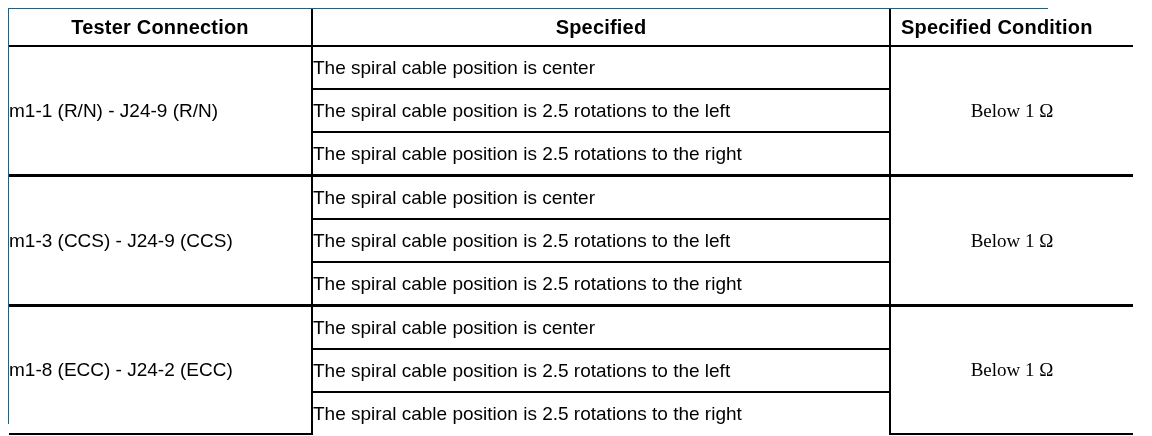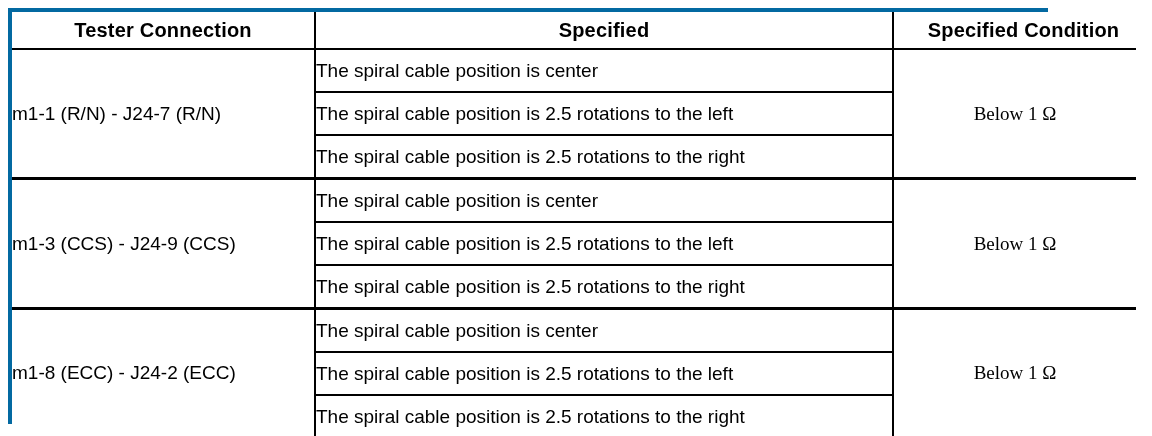--- a/index.html
+++ b/index.html
@@ -23,21 +23,21 @@
   }
 
   
   .spec-table-wrap {
     position: absolute;
     left: 8px;
     top: 8px;
     width: 1040px;
     height: 416px;
     box-sizing: border-box;
-    border: 4px solid #0369a1;
+    border: 1px solid #0369a1;
     background: #a16207;
   }
 
   table.spec-table {
     width: 100%;
     height: 100%;
     border-collapse: collapse;
     table-layout: fixed;
     background: #ffffff;
   }
@@ -73,22 +73,22 @@
   
   thead th {
     height: 36px;
     font-size: 20px;
     font-weight: bold;
     text-align: center;
     letter-spacing: 0.2px;
     white-space: nowrap;
   }
   thead th.th-specified {
-    text-align: center;
-    padding-left: 17px;
+    text-align: left;
+    padding-left: 10px;
   }
 
   
   tbody td {
     height: 41px;
     font-size: 19px;
     font-weight: normal;
     white-space: nowrap;
     margin-top: 8px;
   }
@@ -126,21 +126,21 @@
       <thead>
         <tr>
           <th class="th-connection">Tester Connection</th>
           <th class="th-condition">Specified</th>
           <th class="th-specified">Specified Condition</th>
         </tr>
       </thead>
       <tbody>
 
         <tr>
-          <td class="cell-connection" rowspan="3">m1-1 (R/N) - J24-7 (R/N)</td>
+          <td class="cell-connection" rowspan="3">m1-1 (R/N) - J24-9 (R/N)</td>
           <td class="cell-condition">The spiral cable position is center</td>
           <td class="cell-specified" rowspan="3">Below 1 Ω</td>
         </tr>
         <tr>
           <td class="cell-condition">The spiral cable position is 2.5 rotations to the left</td>
         </tr>
         <tr>
           <td class="cell-condition">The spiral cable position is 2.5 rotations to the right</td>
         </tr>
 

